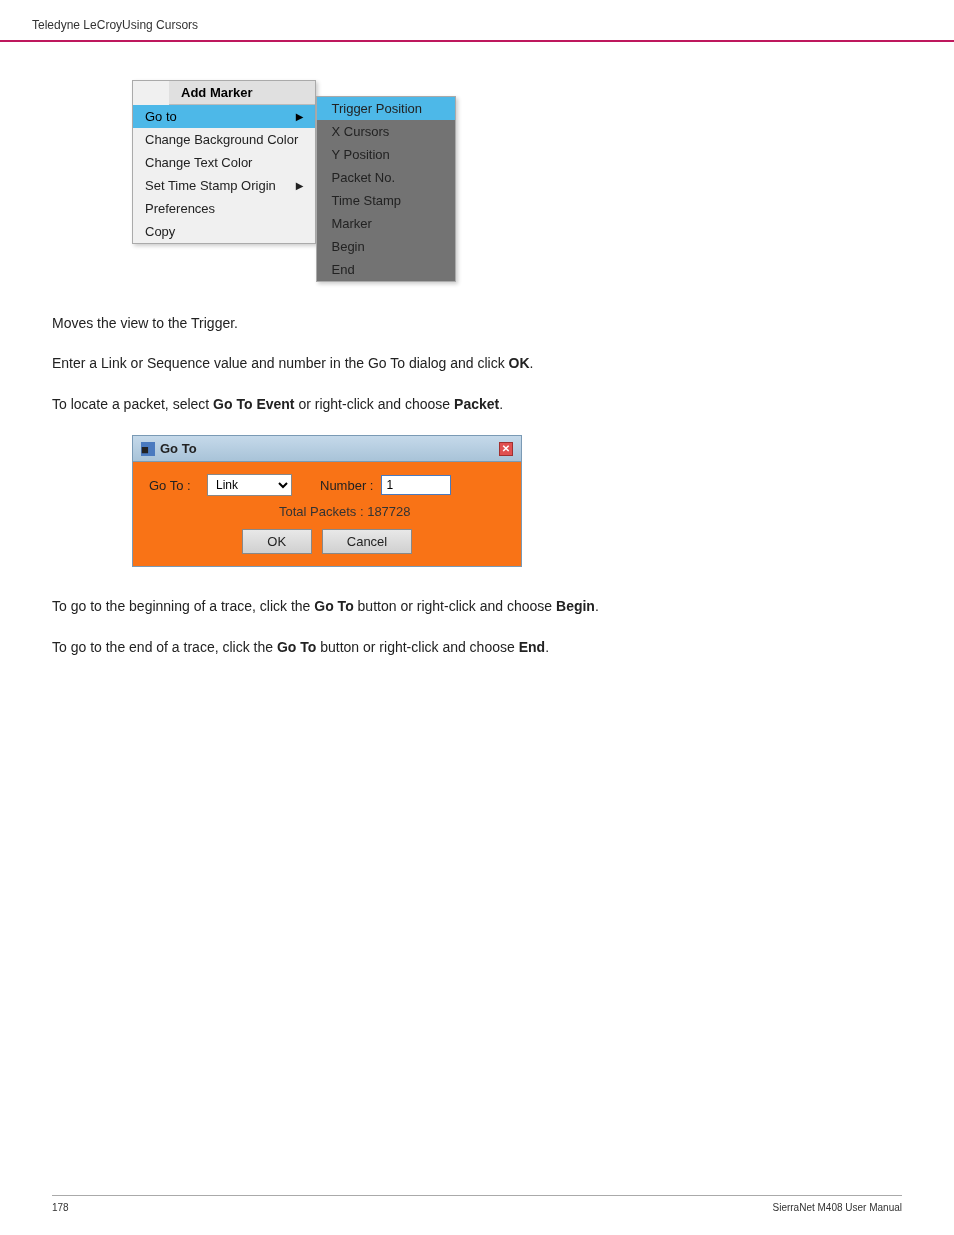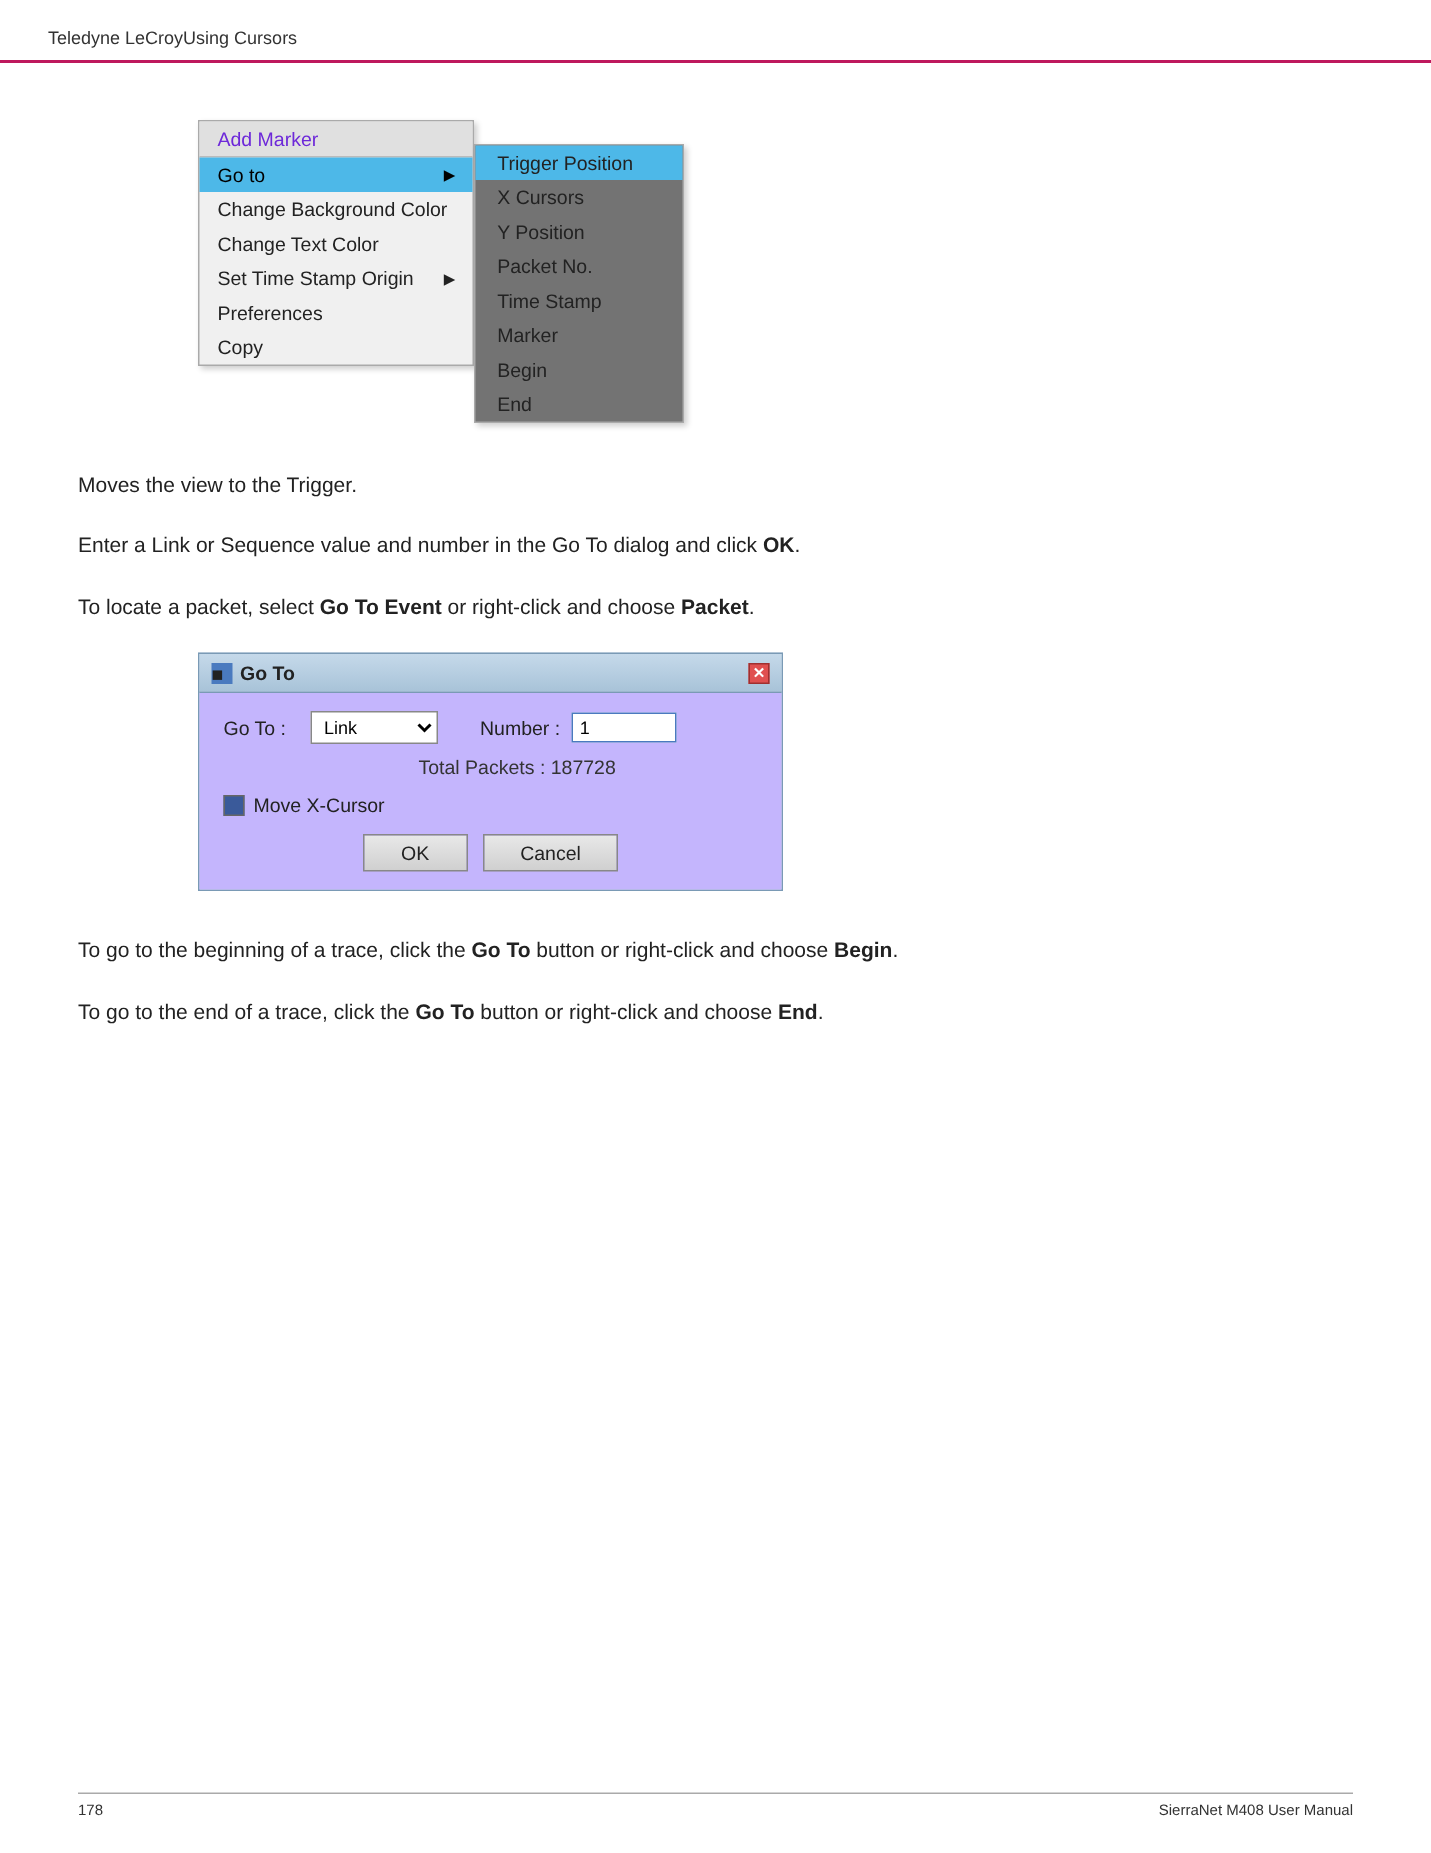--- a/index.html
+++ b/index.html
@@ -60,23 +60,24 @@
       padding: 4px 12px;
       cursor: default;
       display: flex;
       justify-content: space-between;
       align-items: center;
       white-space: nowrap;
     }
 
     .context-menu-item.header-item {
       background: #e0e0e0;
-      font-weight: normal;
-      color: #6d28d9;
+      font-weight: bold;
+      color: #000000;
       border-bottom: 1px solid #bbb;
+      margin-left: 36px;
     }
 
     .context-menu-item.highlighted {
       background: #4db8e8;
       color: #000;
     }
 
     .context-menu-item .arrow {
       font-size: 10px;
       margin-left: 20px;
@@ -159,21 +160,21 @@
 
     .dialog-title-icon {
       width: 14px;
       height: 14px;
       background: #4a7abf;
       display: inline-block;
     }
 
     .dialog-body {
       padding: 12px 16px;
-      background: #c4b5fd;
+      background: #f97316;
     }
 
     .dialog-row {
       display: flex;
       align-items: center;
       margin-bottom: 8px;
       gap: 8px;
     }
 
     .dialog-label {
@@ -335,24 +336,20 @@
         <div class="dialog-row">
           <span class="dialog-label">Go To :</span>
           <select class="dialog-select">
             <option>Link</option>
             <option>Sequence</option>
           </select>
           <span class="dialog-number-label">Number :</span>
           <input class="dialog-number-input" type="text" value="1" style="">
         </div>
         <div class="dialog-total">Total Packets :  187728</div>
-        <div class="dialog-checkbox-row">
-          <span class="dialog-checkbox"></span>
-          <span>Move X-Cursor</span>
-        </div>
         <div class="dialog-buttons">
           <div class="dialog-btn">OK</div>
           <div class="dialog-btn">Cancel</div>
         </div>
       </div>
     </div>
   </div>
 
   <div class="body-text">
     <span>To go to the beginning of a trace, click the </span><b>Go To</b><span> button or right-click and choose </span><b>Begin</b><span>.</span>

